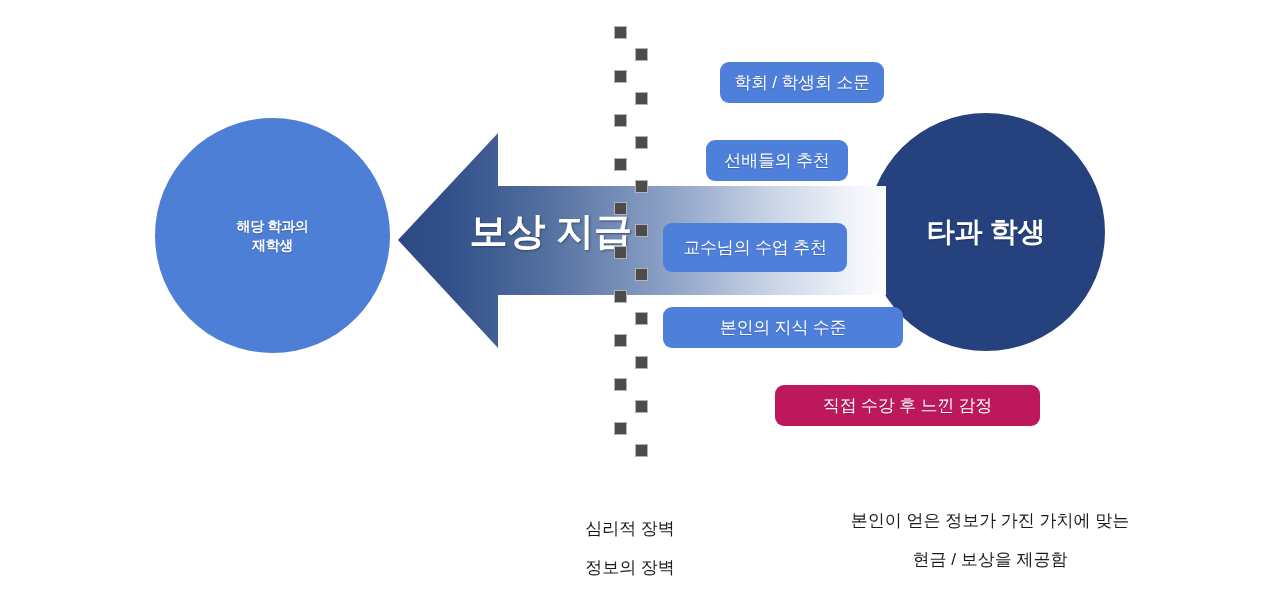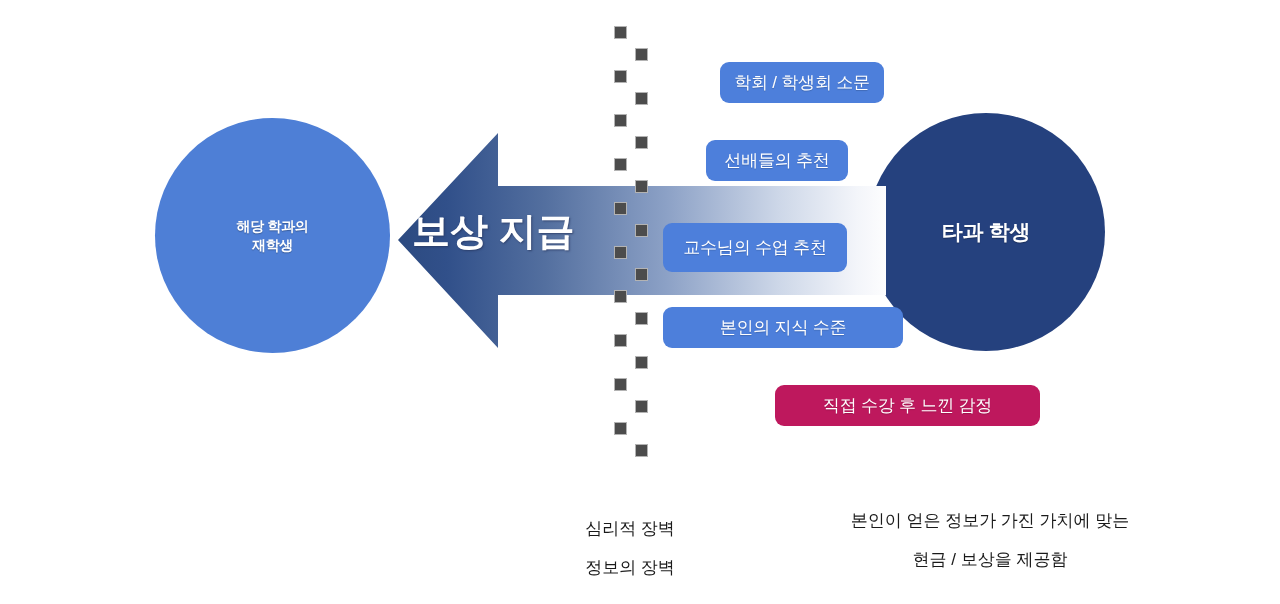--- a/index.html
+++ b/index.html
@@ -40,21 +40,21 @@
     height: 235px;
     background: #4e7fd6;
     font-size: 14px;
   }
   #circle-right {
     left: 867px;
     top: 113px;
     width: 238px;
     height: 238px;
     background: #25417e;
-    font-size: 21px;
+    font-size: 28px;
   }
   .circle span { display: block; }
 
   
   #arrow-wrap {
     position: absolute;
     left: 390px;
     top: 125px;
     width: 500px;
     height: 232px;
@@ -62,21 +62,21 @@
   #arrow-wrap svg {
     display: block;
     width: 100%;
     height: 100%;
   }
   #arrow-label {
     position: absolute;
     left: 412px;
     top: 212px;
     width: 220px;
-    text-align: left;
+    text-align: right;
     color: #ffffff;
     font-size: 38px;
     font-weight: bold;
     letter-spacing: 0px;
     line-height: 1;
     text-shadow: 1px 1px 2px rgba(40,55,95,0.75);
     white-space: nowrap;
   }
 
   

